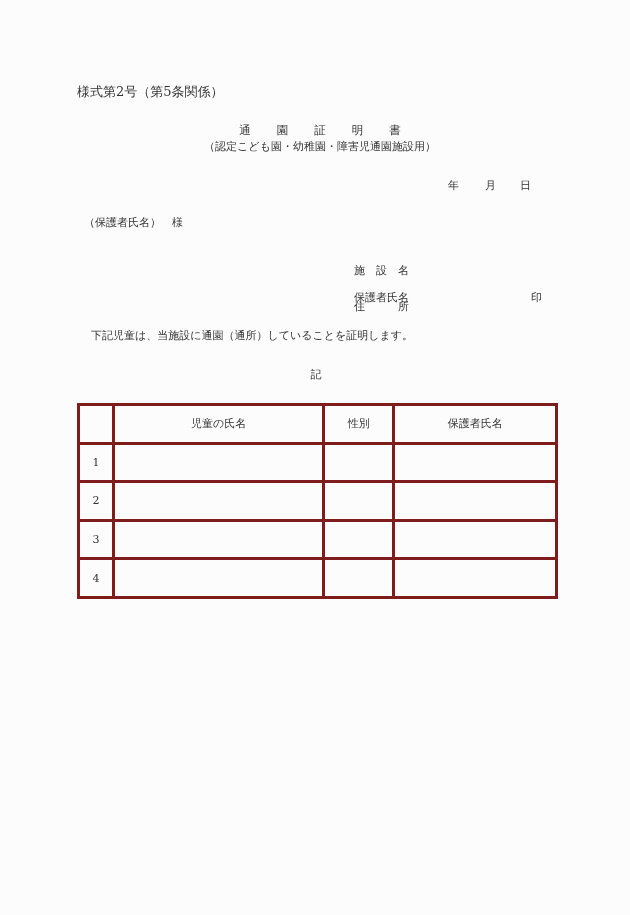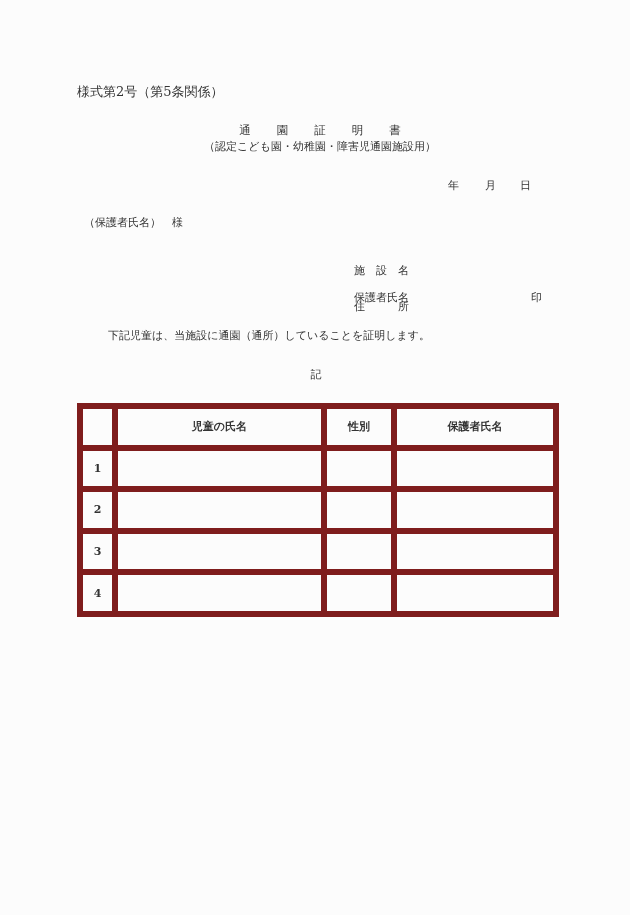--- a/index.html
+++ b/index.html
@@ -36,40 +36,40 @@
     #date-day   { left: 520px; }
 
     #guardian { left: 84px; top: 216px; font-size: 11px; }
 
     .issuer-row { left: 354px; font-size: 11px; }
     #issuer-address { top: 254px; margin-top: 46px; }
     #issuer-facility { top: 264px; }
     #issuer-director { top: 291px; }
     #seal-mark { left: 531px; top: 291px; font-size: 11px; }
 
-    #statement { left: 108px; top: 329px; font-size: 11px; }
+    #statement { left: 91px; top: 329px; font-size: 11px; }
 
     #ki { left: 0; width: 632px; top: 368px; text-align: center; font-size: 11px; }
 
     
     #children-table {
       position: absolute;
       left: 77px;
       top: 403px;
       border-collapse: collapse;
       table-layout: fixed;
       width: 481px;
     }
     #children-table td, #children-table th {
-      border: 6px solid #7f1d1d;
+      border: 3px solid #7f1d1d;
       height: 35.6px;
       padding: 0;
       text-align: center;
       vertical-align: middle;
-      font-weight: bold;
+      font-weight: normal;
       font-size: 11px;
       color: #333333;
     }
     #children-table .c-no { width: 35px; }
     #children-table .c-name { width: 209px; }
     #children-table .c-sex { width: 70px; text-align: center; }
     #children-table .c-dob { width: 162px; }
   </style>
 </head>
 <body>

